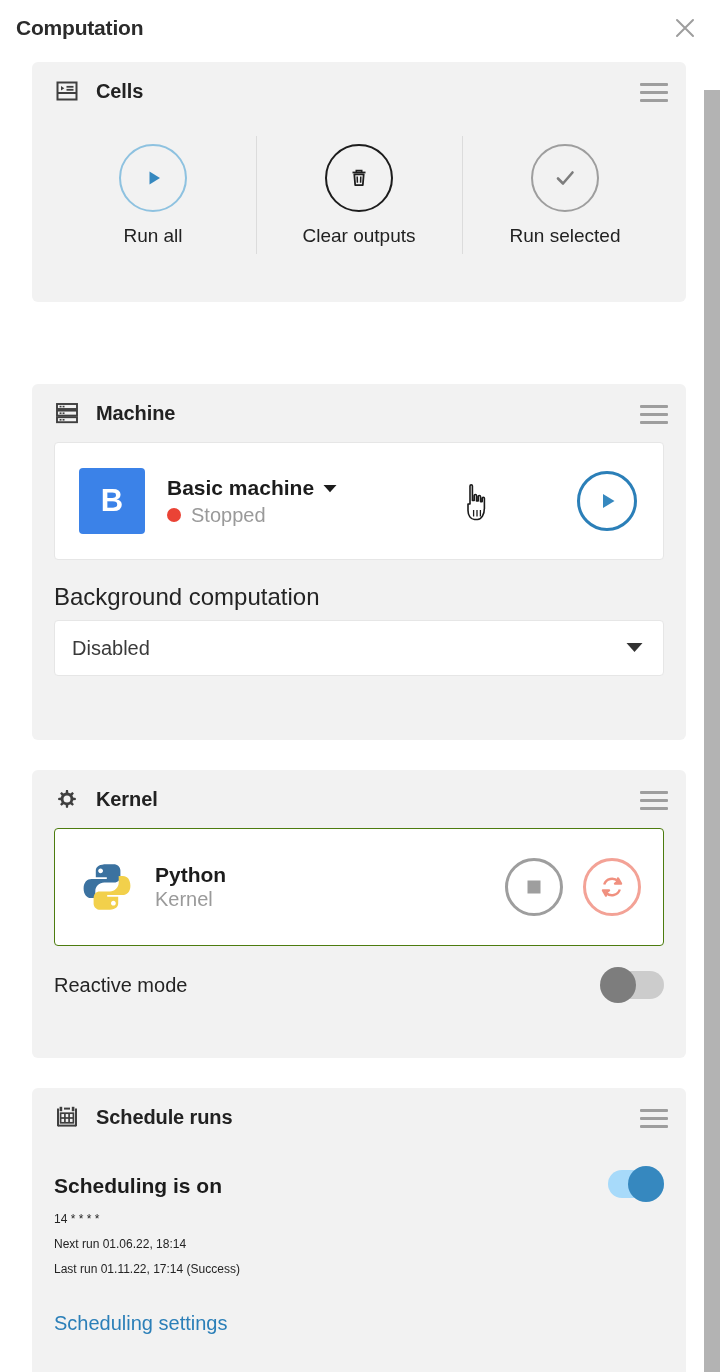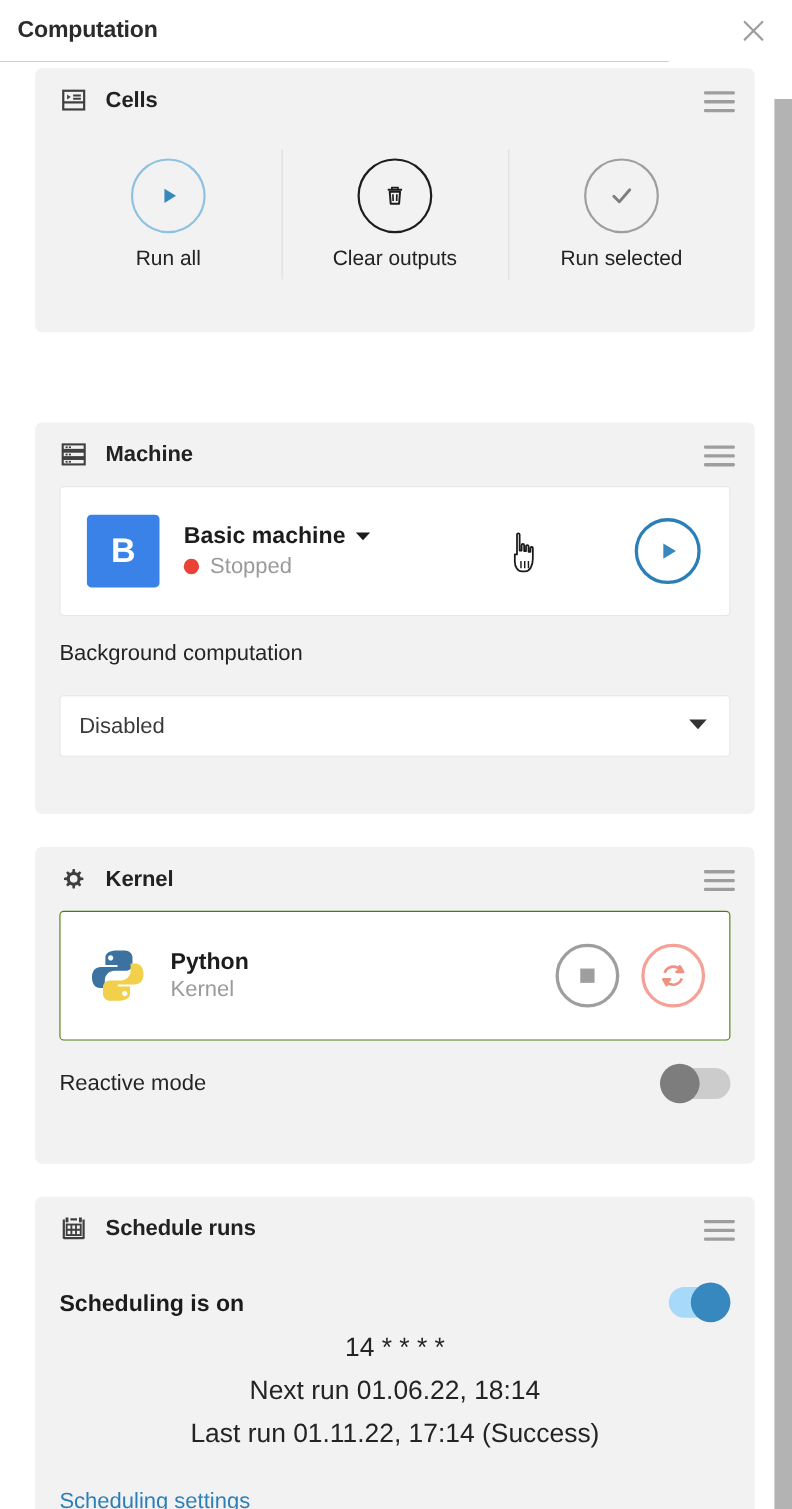--- a/index.html
+++ b/index.html
@@ -9,21 +9,21 @@
     height: 1372px;
     background: #ffffff;
     font-family: "Liberation Sans", sans-serif;
     overflow: hidden;
   }
 
   #app {
     position: relative;
     width: 608px;
     height: 1372px;
-    background: #7f1d1d;
+    background: #0f172a;
   }
 
   
   .panel-header {
     position: absolute;
     top: 0; left: 0;
     width: 720px;
     height: 56px;
     display: flex;
     align-items: center;
@@ -220,23 +220,23 @@
 
   .cursor-hand {
     position: absolute;
     left: 404px;
     top: 40px;
     width: 34px; height: 40px;
     pointer-events: none;
   }
 
   .field-label {
-    font-size: 20px;
+    font-size: 24px;
     color: #242424;
-    margin: 23px 22px 26px;
+    margin: 23px 22px 9px;
   }
   .select-box {
     margin: 0 22px;
     height: 56px;
     background: #ffffff;
     border: 1px solid #e6e6e6;
     border-radius: 4px;
     display: flex;
     align-items: center;
     padding: 0 20px 0 17px;
@@ -343,23 +343,22 @@
     font-weight: bold;
     color: #1c1c1c;
   }
   .sched-lines {
     margin: 14px 22px 0;
     display: flex;
     flex-direction: column;
     gap: 11px;
   }
   .sched-line {
-    font-size: 24px;
+    font-size: 12px;
     color: #242424;
-    text-align: center;
   }
   .sched-link {
     display: inline-block;
     margin: 36px 22px 0;
     font-size: 20px;
     color: #2b7fb8;
     cursor: pointer;
   }
 </style>
 </head>

